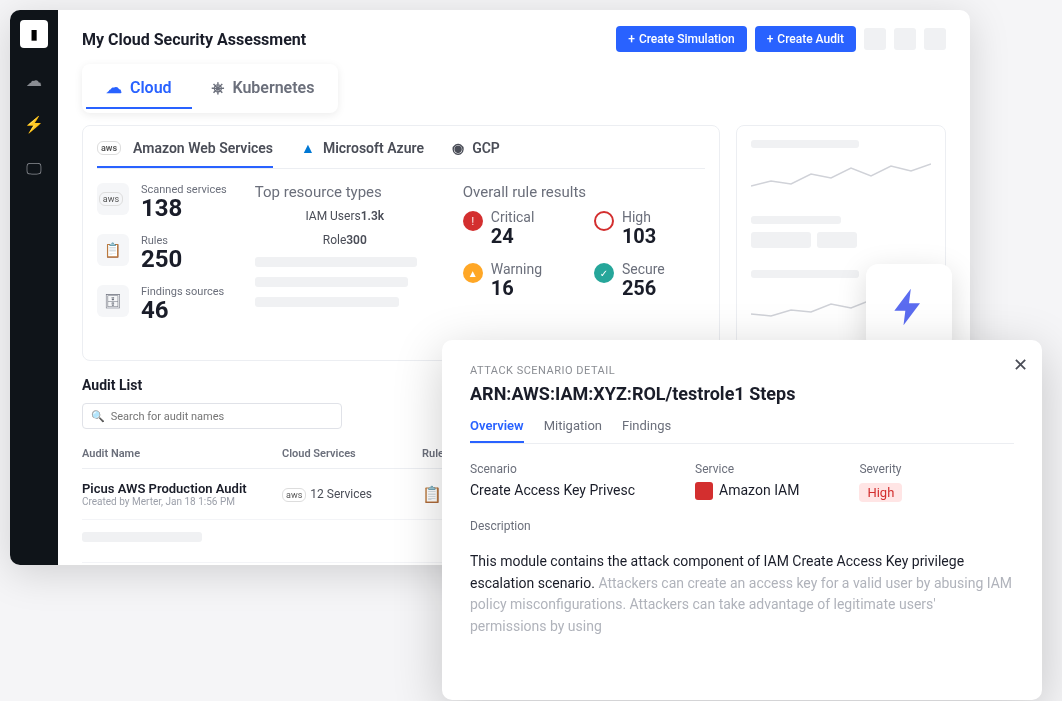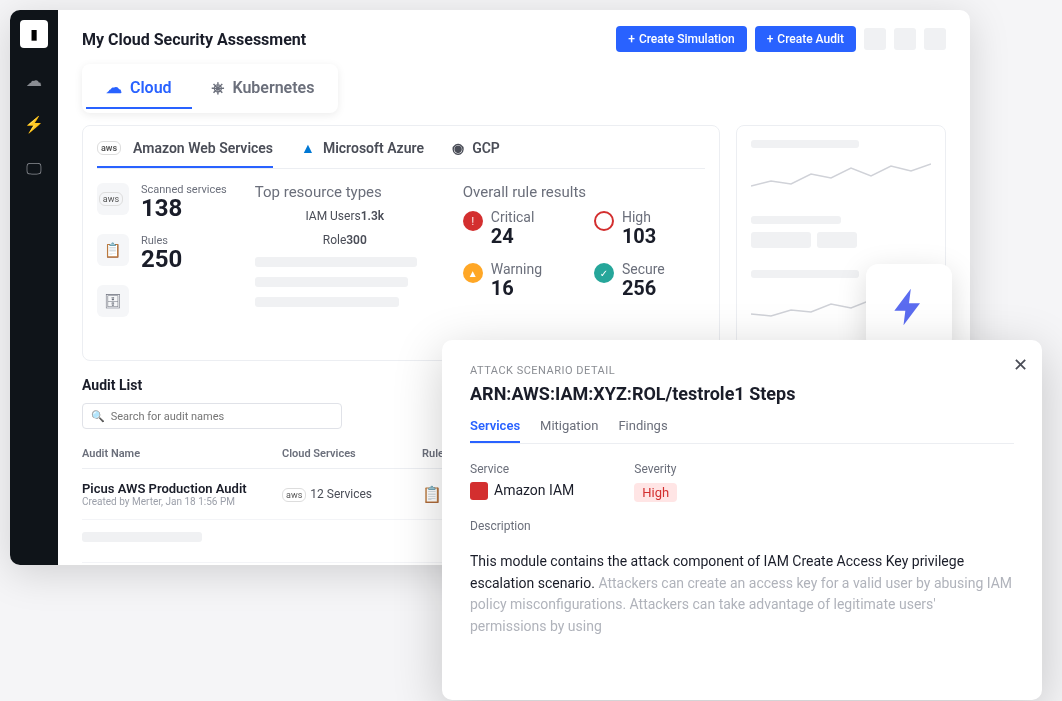--- a/index.html
+++ b/index.html
@@ -139,20 +139,24 @@
             </div>
             <div class="stat-item">
               <div class="stat-icon">📋</div>
               <div>
                   <div class="stat-label">Rules</div>
                   <div class="stat-value">250</div>
                 </div>
             </div>
             <div class="stat-item">
               <div class="stat-icon">🗄</div>
+              <div>
+                  <div class="stat-label">Findings sources</div>
+                  <div class="stat-value">46</div>
+                </div>
             </div>
           </div>
 
           <div style="width:180px">
             <div class="mini-label">Top resource types</div>
             <div class="resource-row">
                 <span>IAM Users</span>
                 <span class="v">1.3k</span>
               </div>
             <div class="resource-row">
@@ -250,25 +254,29 @@
   <svg viewBox="0 0 24 24">
       <path d="M13 2L4 14h6l-1 8 9-12h-6l1-8z" fill="#5b6cf0"></path>
     </svg>
 </div>
 
 <div class="detail-card">
   <div class="detail-close">✕</div>
   <div class="detail-eyebrow">ATTACK SCENARIO DETAIL</div>
   <div class="detail-title">ARN:AWS:IAM:XYZ:ROL/testrole1 Steps</div>
   <div class="detail-tabs">
-    <div class="detail-tab active">Services</div>
+    <div class="detail-tab active">Overview</div>
     <div class="detail-tab">Mitigation</div>
     <div class="detail-tab">Findings</div>
   </div>
   <div class="detail-meta">
+    <div>
+      <div class="meta-label">Scenario</div>
+      <div class="meta-value">Create Access Key Privesc</div>
+    </div>
     <div>
       <div class="meta-label">Service</div>
       <div class="meta-value"><span class="iam-icon"></span><span>Amazon IAM</span></div>
     </div>
     <div>
       <div class="meta-label">Severity</div>
       <div><span class="sev-badge">High</span></div>
     </div>
   </div>
   <div class="detail-desc">

